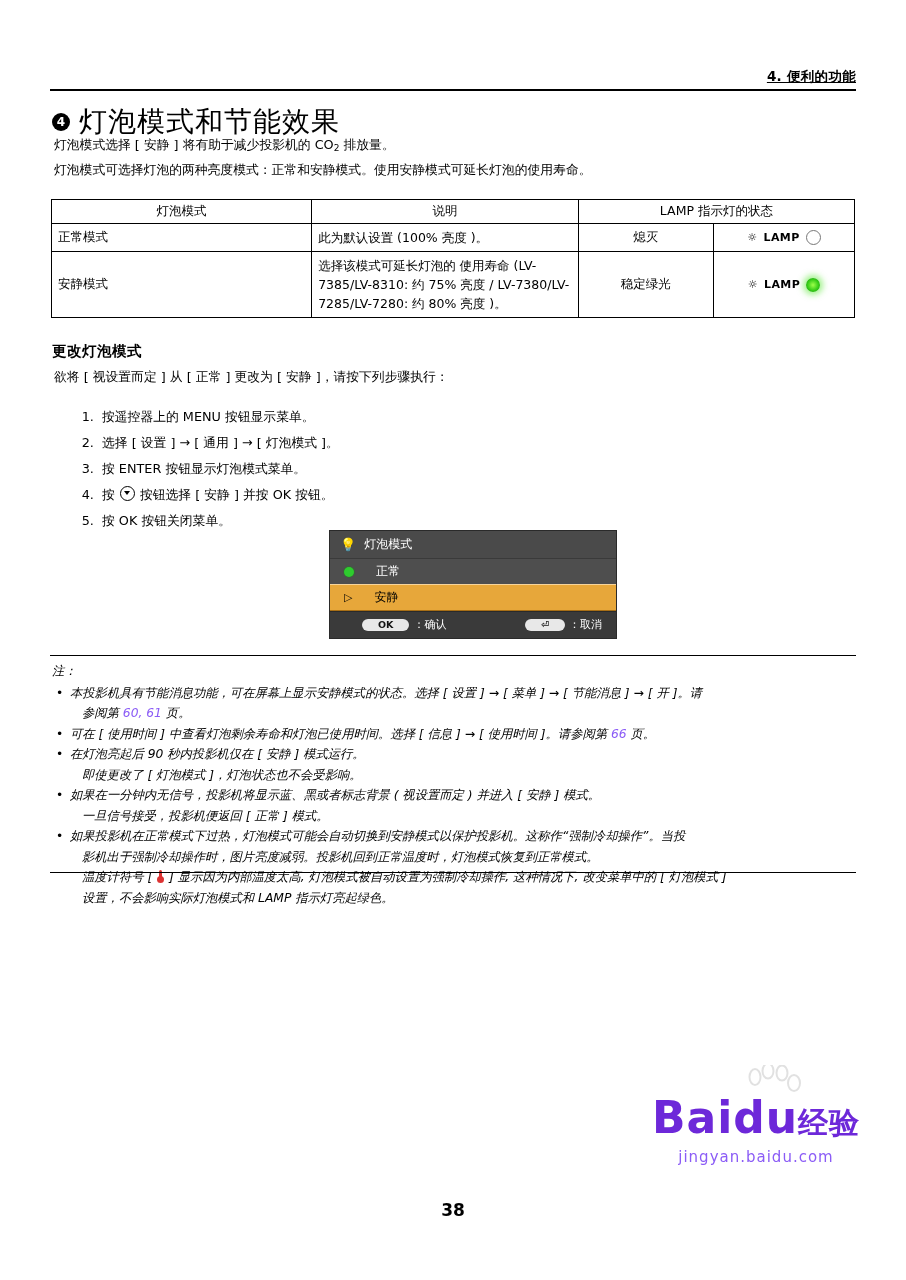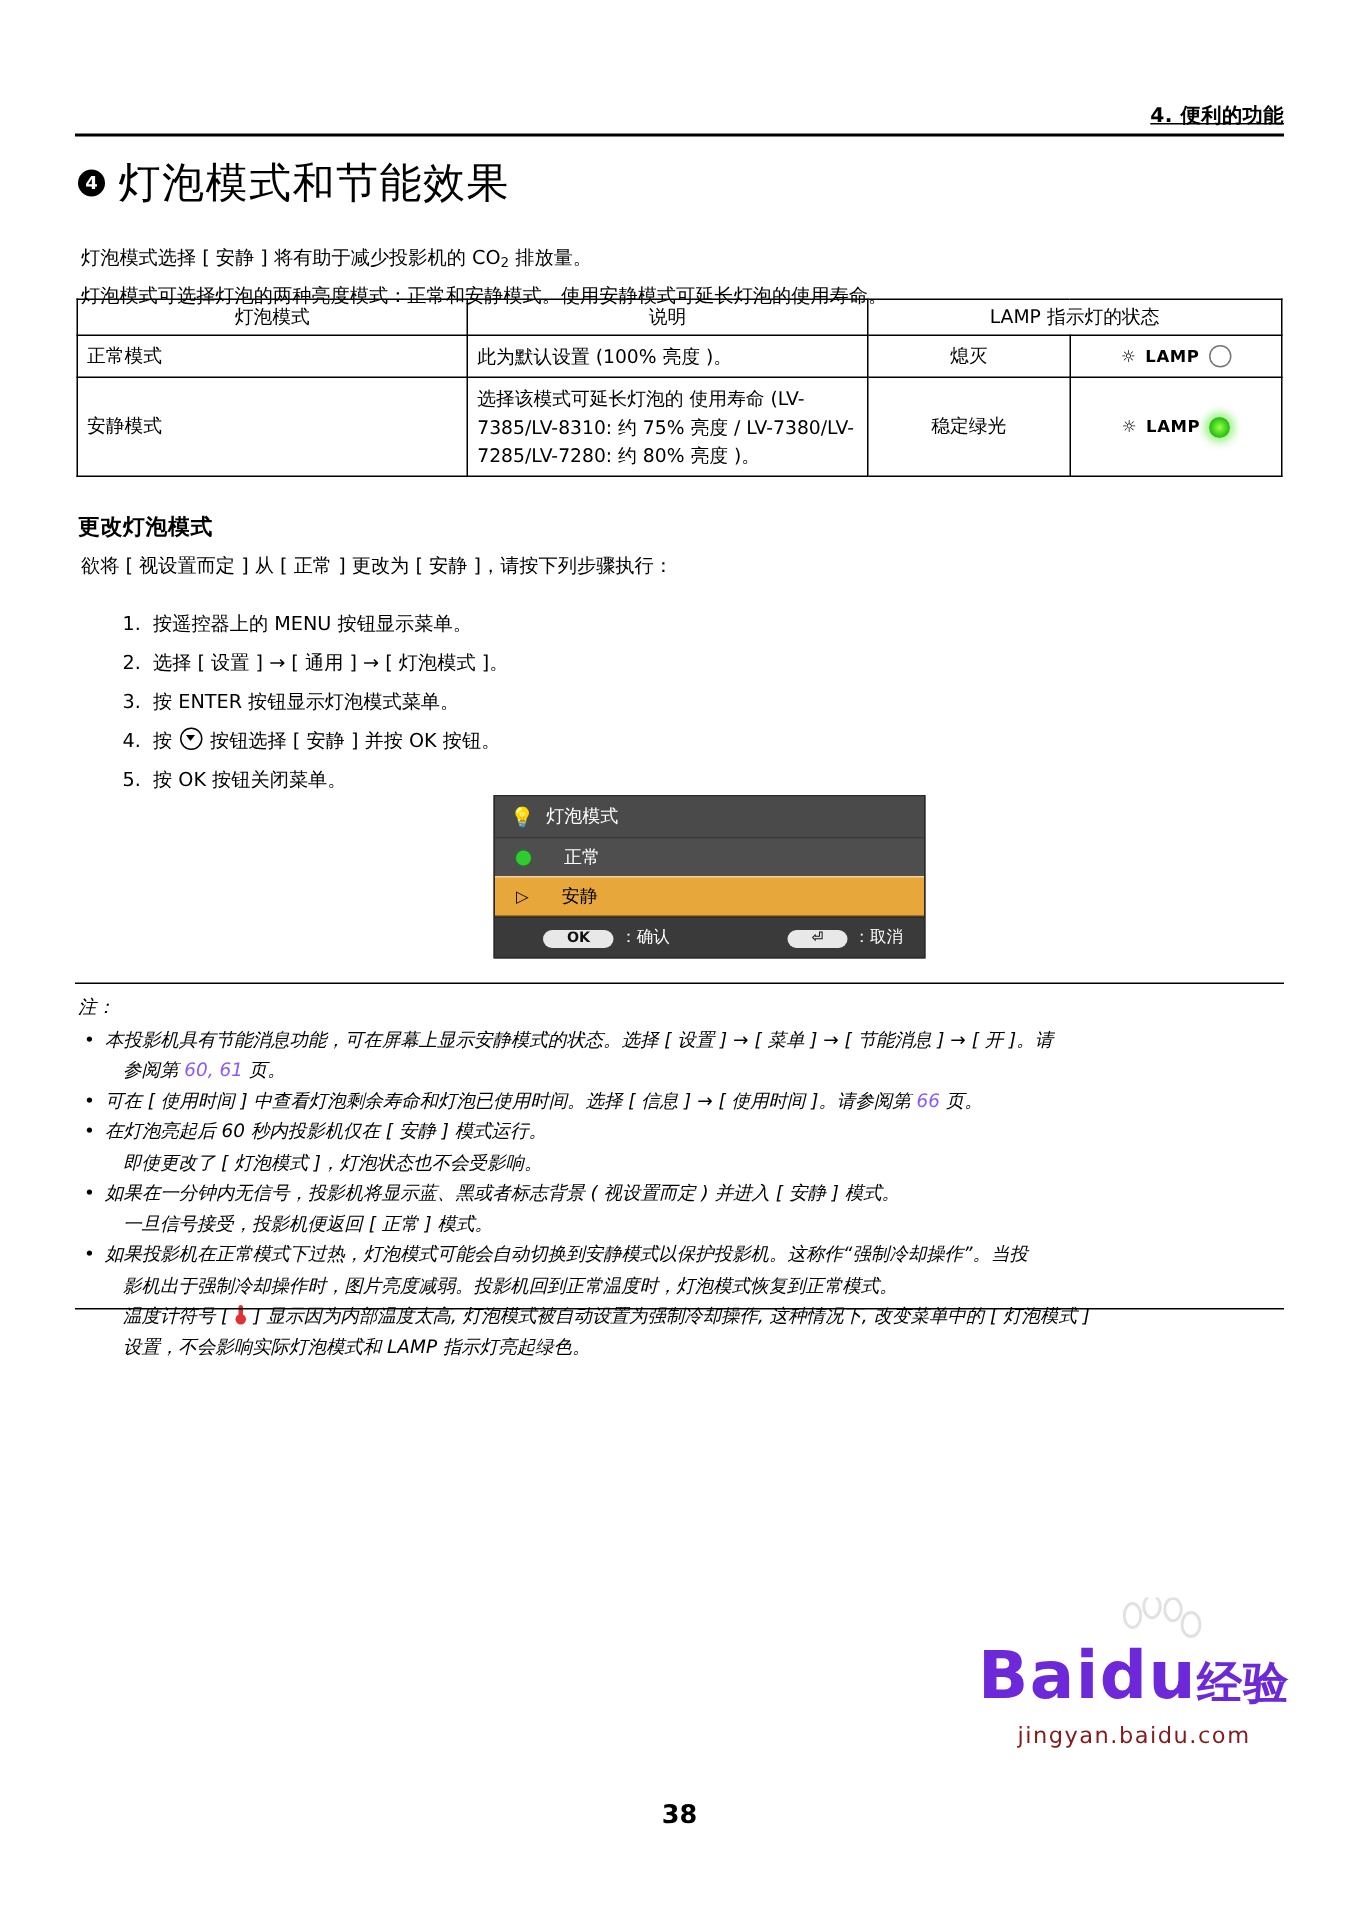--- a/index.html
+++ b/index.html
@@ -70,21 +70,20 @@
   }
 
   
   .intro {
     position: absolute;
     top: 134px;
     left: 54px;
     width: 800px;
     line-height: 21px;
     font-size: 12.8px;
-    margin-top: 28px;
   }
   .intro sub { font-size: 9px; vertical-align: -2px; }
 
   
   table.modes {
     position: absolute;
     top: 199px;
     left: 51px;
     width: 804px;
     border-collapse: collapse;
@@ -314,21 +313,21 @@
     font-size: 44px;
     font-weight: bold;
     color: #6d28d9;
     letter-spacing: 1px;
     line-height: 46px;
     white-space: nowrap;
   }
   .wm-main .wm-cn { font-size: 30px; }
   .wm-sub {
     font-size: 15px;
-    color: #7f1d1d;
+    color: #8b5cf6;
     letter-spacing: 1px;
     margin-top: 2px;
   }
   .wm-paw {
     position: absolute;
     left: 100px; top: -30px;
     width: 56px; height: 40px;
     opacity: 0.75;
   }
 
@@ -436,21 +435,21 @@
     </div>
   </div>
 
   <div class="notes-rule-top"></div>
   <div class="notes">
     <div class="note-title">注：</div>
     <ul id="notes-list">
         <li class="bulleted"><span>本投影机具有节能消息功能，可在屏幕上显示安静模式的状态。选择 [ 设置 ] → [ 菜单 ] → [ 节能消息 ] → [ 开 ]。请</span></li>
         <li class=" cont"><span>参阅第 </span><span class="blue">60, 61</span><span> 页。</span></li>
         <li class="bulleted"><span>可在 [ 使用时间 ] 中查看灯泡剩余寿命和灯泡已使用时间。选择 [ 信息 ] → [ 使用时间 ]。请参阅第 </span><span class="blue">66</span><span> 页。</span></li>
-        <li class="bulleted"><span>在灯泡亮起后 60 秒内投影机仅在 [ 安静 ] 模式运行。</span></li>
+        <li class="bulleted"><span>在灯泡亮起后 90 秒内投影机仅在 [ 安静 ] 模式运行。</span></li>
         <li class=" cont"><span>即使更改了 [ 灯泡模式 ]，灯泡状态也不会受影响。</span></li>
         <li class="bulleted"><span>如果在一分钟内无信号，投影机将显示蓝、黑或者标志背景 ( 视设置而定 ) 并进入 [ 安静 ] 模式。</span></li>
         <li class=" cont"><span>一旦信号接受，投影机便返回 [ 正常 ] 模式。</span></li>
         <li class="bulleted"><span>如果投影机在正常模式下过热，灯泡模式可能会自动切换到安静模式以保护投影机。这称作“强制冷却操作”。当投</span></li>
         <li class=" cont"><span>影机出于强制冷却操作时，图片亮度减弱。投影机回到正常温度时，灯泡模式恢复到正常模式。</span></li>
         <li class=" cont"><span>温度计符号 [ </span><span class="temp-icon"></span><span> ] 显示因为内部温度太高, 灯泡模式被自动设置为强制冷却操作, 这种情况下, 改变菜单中的 [ 灯泡模式 ]</span></li>
         <li class=" cont"><span>设置，不会影响实际灯泡模式和 LAMP 指示灯亮起绿色。</span></li>
       </ul>
   </div>
   <div class="notes-rule-bottom"></div>

